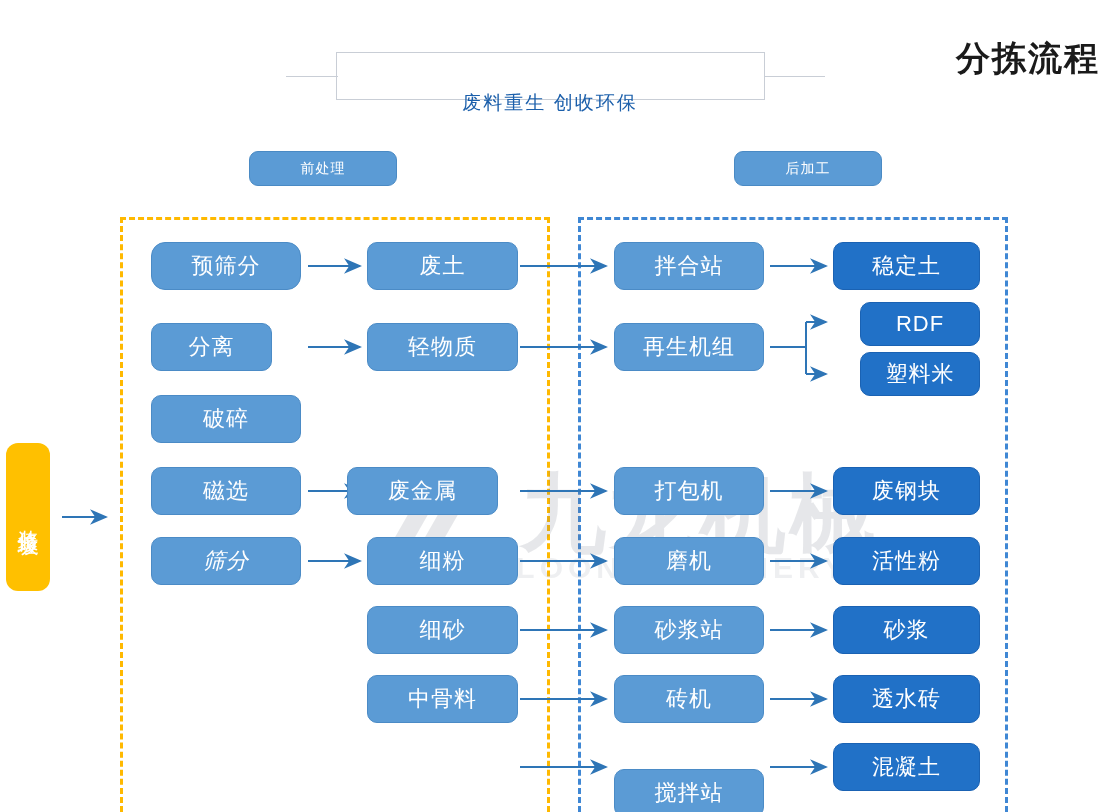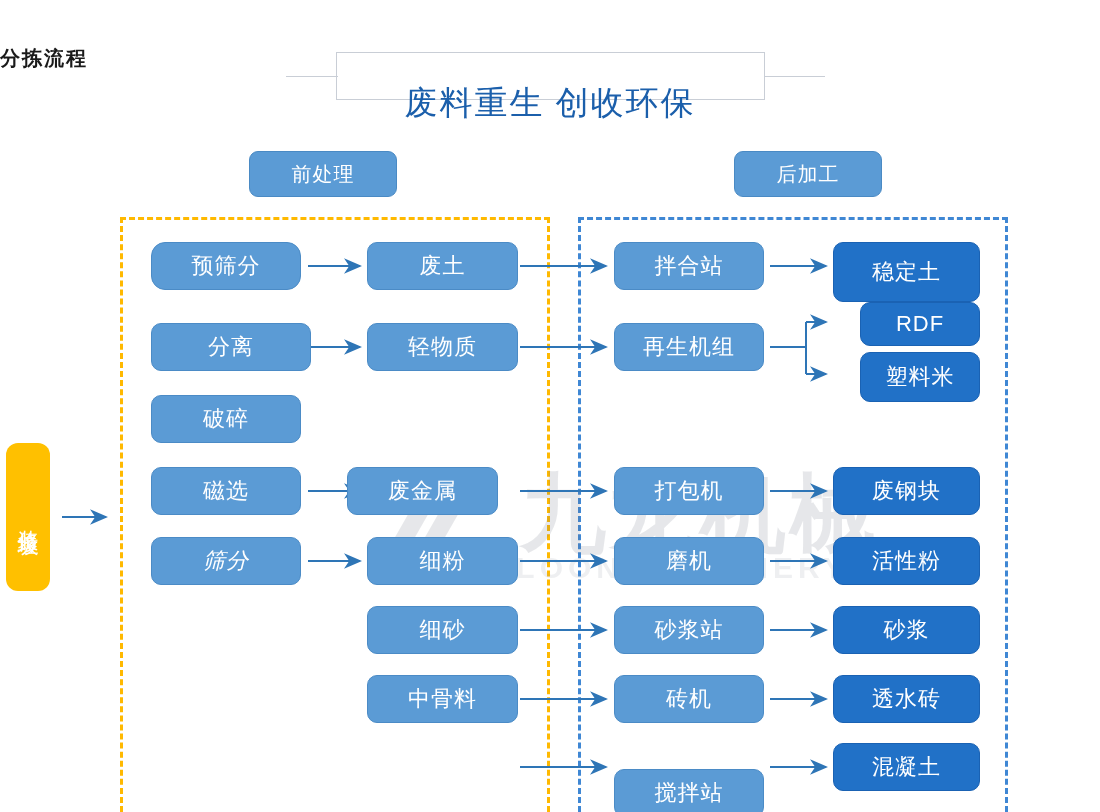--- a/index.html
+++ b/index.html
@@ -16,34 +16,34 @@
     position: absolute; left: 336px; top: 52px; width: 429px; height: 48px;
     border: 1px solid #c9ced6; background: transparent;
   }
   .title-rule {
     position: absolute; top: 76px; height: 1px; background: #c9ced6;
   }
   .title-rule.left  { left: 286px;  width: 52px; }
   .title-rule.right { left: 765px;  width: 60px; }
   .main-title {
     position: absolute; left: 0; top: 38px; width: 1100px;
-    text-align: left; font-size: 20px; font-weight: bold;
+    text-align: right; font-size: 34px; font-weight: bold;
     color: #1a1a1a; letter-spacing: 2px; line-height: 40px;
   }
   .sub-title {
     position: absolute; left: 0; top: 85px; width: 1100px;
-    text-align: center; font-size: 33px; color: #1b5fab;
+    text-align: center; font-size: 19px; color: #1b5fab;
     letter-spacing: 2px; line-height: 36px;
   }
 
   
   .section-pill {
-    position: absolute; height: 46px; border-radius: 9px;
+    position: absolute; height: 35px; border-radius: 9px;
     background: #5b9bd5; border: 1px solid #4a8ac4;
-    color: #ffffff; font-size: 20px;
+    color: #ffffff; font-size: 14px;
     display: flex; align-items: center; justify-content: center;
     letter-spacing: 1px;
   }
   #pill-pre  { left: 249px; top: 151px; width: 148px; }
   #pill-post { left: 734px; top: 151px; width: 148px; }
 
   
   .group-frame { position: absolute; }
   #frame-pre  { left: 120px; top: 217px; width: 430px; height: 595px;
                 border: 3px dashed #ffb900; border-bottom: none; }
@@ -147,42 +147,42 @@
       <path d="M806,322 L826,322"></path>
       <path d="M806,374 L826,374"></path>
     </g>
     <g stroke="#2e75b6" stroke-width="2" fill="none">
       <path d="M770,347 L806,347"></path>
       <path d="M806,322 L806,374"></path>
     </g>
   </svg>
 
   <div class="node stage" style="left:151px; top:242px; width:150px; height:48px;border-radius:14px;">预筛分</div>
-  <div class="node stage" style="left:151px; top:323px; width:160px; height:48px;">分离</div>
+  <div class="node stage" style="left:151px; top:323px; width:121px; height:48px;">分离</div>
   <div class="node stage" style="left:151px; top:395px; width:150px; height:48px;">破碎</div>
   <div class="node stage" style="left:151px; top:467px; width:150px; height:48px;">磁选</div>
   <div class="node stage" style="left:151px; top:537px; width:150px; height:48px;font-style:italic;">筛分</div>
 
   <div class="node mid" style="left:367px; top:242px; width:151px; height:48px;">废土</div>
   <div class="node mid" style="left:367px; top:323px; width:151px; height:48px;">轻物质</div>
   <div class="node mid" style="left:347px; top:467px; width:151px; height:48px;">废金属</div>
   <div class="node mid" style="left:367px; top:537px; width:151px; height:48px;">细粉</div>
   <div class="node mid" style="left:367px; top:606px; width:151px; height:48px;">细砂</div>
   <div class="node mid" style="left:367px; top:675px; width:151px; height:48px;">中骨料</div>
 
   <div class="node mid" style="left:614px; top:242px; width:150px; height:48px;">拌合站</div>
   <div class="node mid" style="left:614px; top:323px; width:150px; height:48px;">再生机组</div>
   <div class="node mid" style="left:614px; top:467px; width:150px; height:48px;">打包机</div>
   <div class="node mid" style="left:614px; top:537px; width:150px; height:48px;">磨机</div>
   <div class="node mid" style="left:614px; top:606px; width:150px; height:48px;">砂浆站</div>
   <div class="node mid" style="left:614px; top:675px; width:150px; height:48px;">砖机</div>
   <div class="node mid" style="left:614px; top:769px; width:150px; height:48px;">搅拌站</div>
 
-  <div class="node out" style="left:833px; top:242px; width:147px; height:60px;">稳定土</div>
+  <div class="node out" style="left:833px; top:242px; width:147px; height:48px;">稳定土</div>
   <div class="node out" style="left:860px; top:302px; width:120px; height:44px;">RDF</div>
-  <div class="node out" style="left:860px; top:352px; width:120px; height:50px;">塑料米</div>
+  <div class="node out" style="left:860px; top:352px; width:120px; height:44px;">塑料米</div>
   <div class="node out" style="left:833px; top:467px; width:147px; height:48px;">废钢块</div>
   <div class="node out" style="left:833px; top:537px; width:147px; height:48px;">活性粉</div>
   <div class="node out" style="left:833px; top:606px; width:147px; height:48px;">砂浆</div>
   <div class="node out" style="left:833px; top:675px; width:147px; height:48px;">透水砖</div>
   <div class="node out" style="left:833px; top:743px; width:147px; height:48px;">混凝土</div>
 
 </div>
 
 </body></html>

